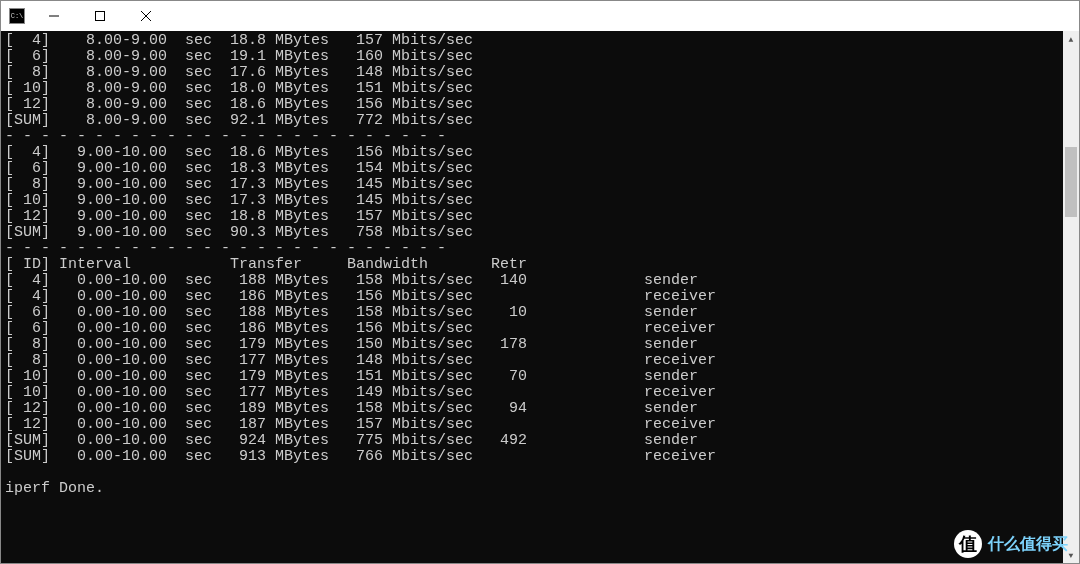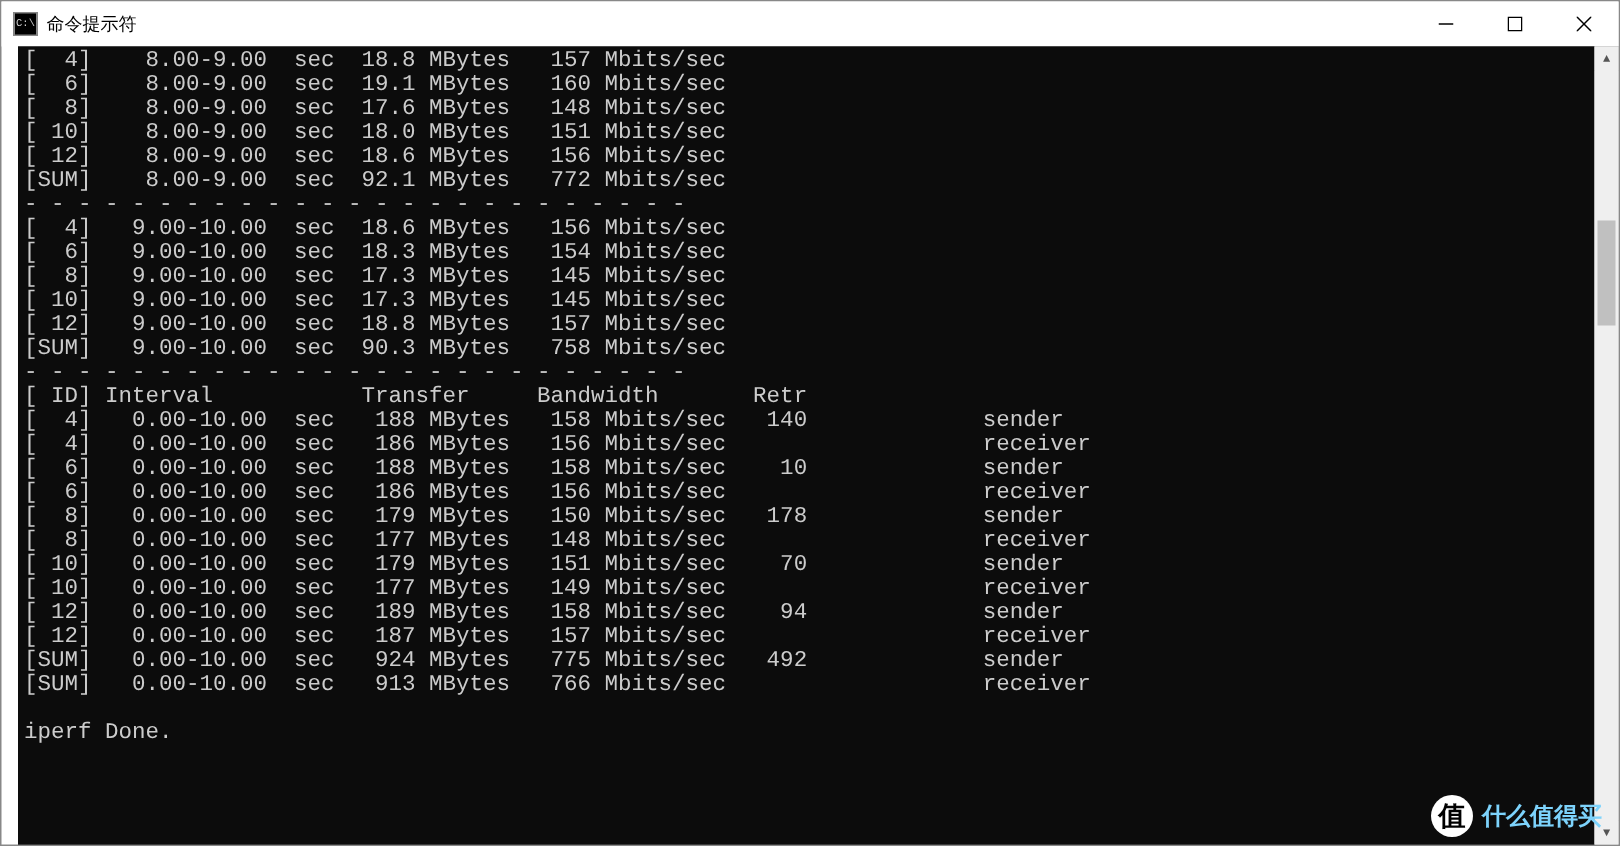--- a/index.html
+++ b/index.html
@@ -58,21 +58,20 @@
       justify-content: center;
       font-size: 12px;
       color: #000;
       font-family: "Segoe UI", sans-serif;
     }
     .terminal-wrap {
       flex: 1;
       display: flex;
       background: #0c0c0c;
       position: relative;
-      margin-left: 11px;
     }
     .terminal {
       flex: 1;
       background: #0c0c0c;
       color: #cccccc;
       font-size: 15px;
       line-height: 16px;
       padding: 2px 4px;
       white-space: pre;
       font-family: "NSimSun", Consolas, "Courier New", monospace;
@@ -131,21 +130,20 @@
       font-weight: bold;
       color: #7dd3fc;
     }
   </style>
 </head>
 <body>
 
 <div class="window">
   <div class="titlebar">
     <div class="titlebar-icon">C:\</div>
-    <div class="title-text">命令提示符</div>
     <div class="win-controls">
       <div class="win-btn">
         <svg width="10" height="10" viewBox="0 0 10 10">
             <line x1="0" y1="5" x2="10" y2="5" stroke="#000" stroke-width="1"></line>
           </svg>
       </div>
       <div class="win-btn">
         <svg width="10" height="10" viewBox="0 0 10 10">
             <rect x="0.5" y="0.5" width="9" height="9" fill="none" stroke="#000" stroke-width="1"></rect>
           </svg>

